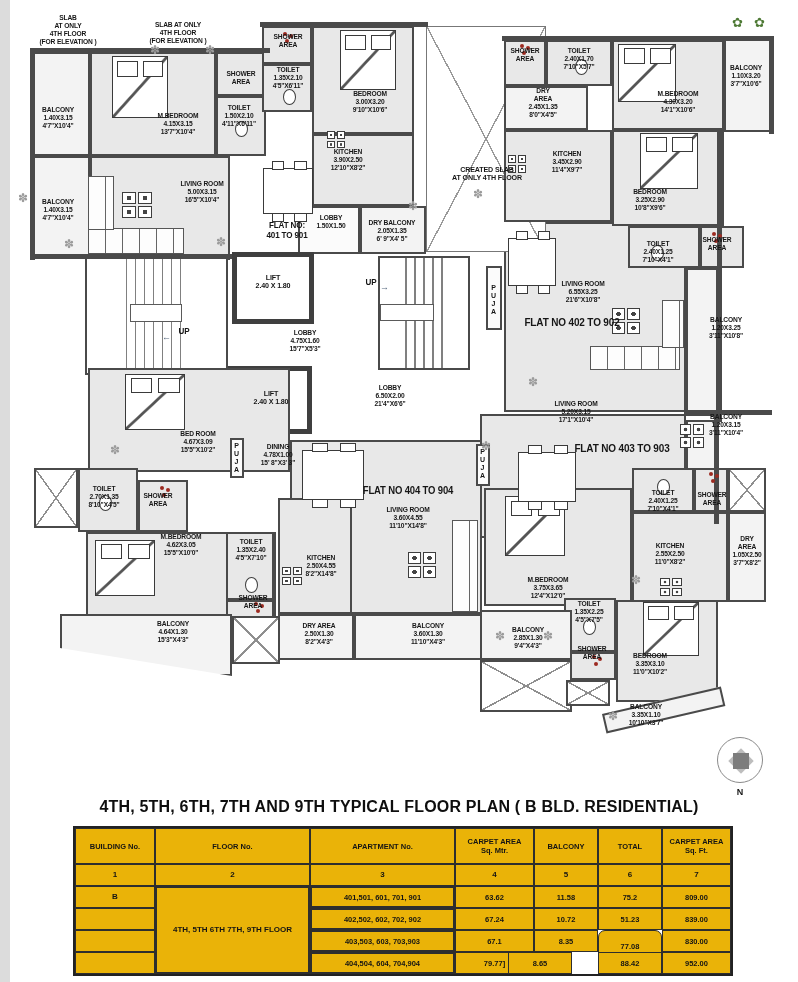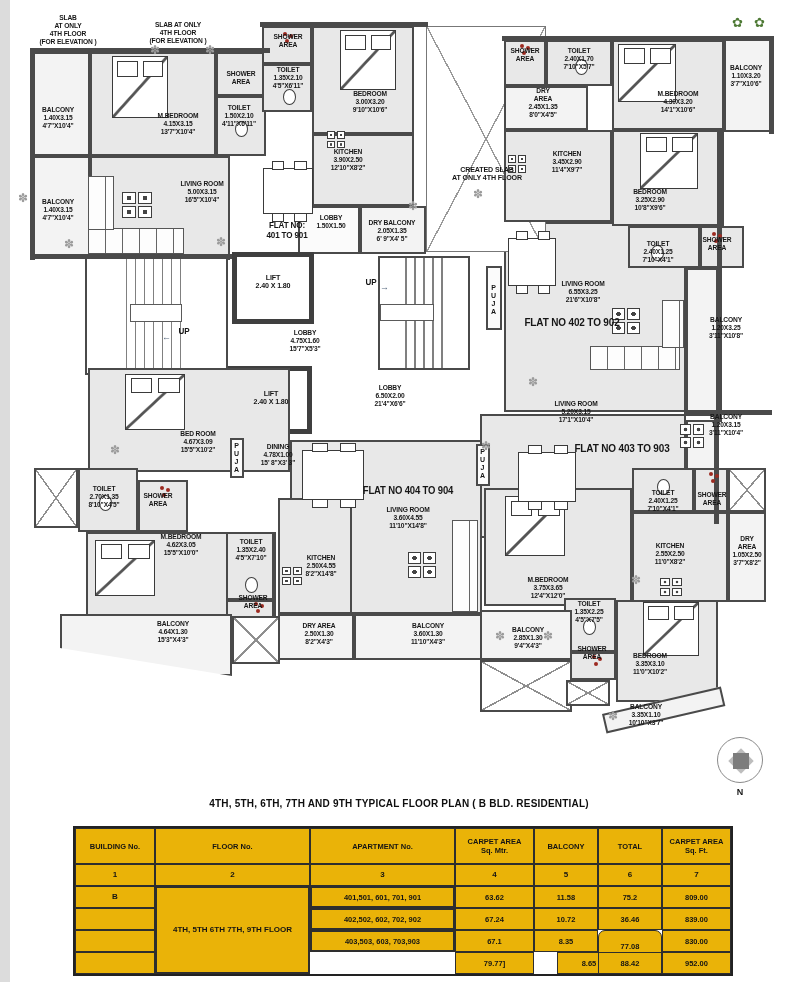--- a/index.html
+++ b/index.html
@@ -35,21 +35,21 @@
         background-image:repeating-linear-gradient(90deg,transparent 0 16px,#666 16px 17px);}
   .stove{position:absolute;display:grid;grid-template-columns:1fr 1fr;grid-template-rows:1fr 1fr;gap:2px;z-index:10;}
   .burner{border:1px solid #3d3d3d;background:radial-gradient(circle,#444 28%,transparent 32%),#fff;}
   .wc{position:absolute;width:11px;height:14px;background:#fff;border:1.2px solid #3d3d3d;border-radius:50%;z-index:11;}
   .sdots{position:absolute;width:4px;height:4px;border-radius:50%;background:#9c2a20;z-index:12;
          box-shadow:6px 2px 0 #9c2a20,2px 7px 0 #9c2a20;}
   .decor{position:absolute;z-index:9;line-height:1;}
   .c-ring{position:absolute;border:1.5px solid #8a8a8a;border-radius:50%;box-sizing:border-box;z-index:10;}
   .c-sq{position:absolute;background:#9b9b9b;}
   .c-n{position:absolute;font-weight:bold;font-size:9px;transform:translateX(-50%);z-index:11;}
-  #title{position:absolute;left:0;right:0;text-align:center;font-weight:bold;font-size:10px;
+  #title{position:absolute;left:0;right:0;text-align:center;font-weight:bold;font-size:16px;
          letter-spacing:.2px;color:#0e0e0e;}
   #areatable{position:absolute;border:2px solid #222;box-sizing:content-box;background:#fff;}
   .tcell{position:absolute;border:1px solid #2e2e2e;box-sizing:border-box;display:flex;align-items:center;
          justify-content:center;font-weight:bold;text-align:center;white-space:pre-line;background:#eab308;line-height:1.2;}
   .thick{border-width:2px;z-index:5;}
 </style>
 </head>
 <body>
 
 <div id="page">
@@ -457,28 +457,29 @@
       <div class="tcell" style="left: 0px; top: 58px; width: 80px; height: 22px; font-size: 8px;">B</div>
       <div class="tcell thick" style="left: 235px; top: 58px; width: 145px; height: 22px; font-size: 7.5px;">401,501, 601, 701, 901</div>
       <div class="tcell" style="left: 380px; top: 58px; width: 79px; height: 22px; font-size: 7.5px;">63.62</div>
       <div class="tcell" style="left: 459px; top: 58px; width: 64px; height: 22px; font-size: 7.5px;">11.58</div>
       <div class="tcell" style="left: 523px; top: 58px; width: 64px; height: 22px; font-size: 7.5px;">75.2</div>
       <div class="tcell" style="left: 587px; top: 58px; width: 69px; height: 22px; font-size: 7.5px;">809.00</div>
       <div class="tcell" style="left: 0px; top: 80px; width: 80px; height: 22px; font-size: 8px;"></div>
       <div class="tcell thick" style="left: 235px; top: 80px; width: 145px; height: 22px; font-size: 7.5px;">402,502, 602, 702, 902</div>
       <div class="tcell" style="left: 380px; top: 80px; width: 79px; height: 22px; font-size: 7.5px;">67.24</div>
       <div class="tcell" style="left: 459px; top: 80px; width: 64px; height: 22px; font-size: 7.5px;">10.72</div>
-      <div class="tcell" style="left: 523px; top: 80px; width: 64px; height: 22px; font-size: 7.5px;">36.46</div>
+      <div class="tcell" style="left: 523px; top: 80px; width: 64px; height: 22px; font-size: 7.5px;">51.23</div>
       <div class="tcell" style="left: 587px; top: 80px; width: 69px; height: 22px; font-size: 7.5px;">839.00</div>
       <div class="tcell" style="left: 0px; top: 102px; width: 80px; height: 22px; font-size: 8px;"></div>
       <div class="tcell thick" style="left: 235px; top: 102px; width: 145px; height: 22px; font-size: 7.5px;">403,503, 603, 703,903</div>
       <div class="tcell" style="left: 380px; top: 102px; width: 79px; height: 22px; font-size: 7.5px;">67.1</div>
       <div class="tcell" style="left: 459px; top: 102px; width: 64px; height: 22px; font-size: 7.5px;">8.35</div>
       <div class="tcell" style="left: 523px; top: 102px; width: 64px; height: 32px; font-size: 7.5px; border-radius: 7px;">77.08</div>
       <div class="tcell" style="left: 587px; top: 102px; width: 69px; height: 22px; font-size: 7.5px;">830.00</div>
       <div class="tcell" style="left: 0px; top: 124px; width: 80px; height: 22px; font-size: 8px;"></div>
+      <div class="tcell thick" style="left: 235px; top: 124px; width: 145px; height: 22px; font-size: 7.5px;">404,504, 604, 704,904</div>
       <div class="tcell" style="left: 380px; top: 124px; width: 79px; height: 22px; font-size: 7.5px;">79.77]</div>
-      <div class="tcell" style="left: 482px; top: 124px; width: 64px; height: 22px; font-size: 7.5px;">8.65</div>
+      <div class="tcell" style="left: 433px; top: 124px; width: 64px; height: 22px; font-size: 7.5px;">8.65</div>
       <div class="tcell" style="left: 523px; top: 124px; width: 64px; height: 22px; font-size: 7.5px;">88.42</div>
       <div class="tcell" style="left: 587px; top: 124px; width: 69px; height: 22px; font-size: 7.5px;">952.00</div>
       <div class="tcell thick" style="left: 80px; top: 58px; width: 155px; height: 88px; font-size: 8px;">4TH, 5TH 6TH 7TH, 9TH FLOOR</div>
     </div>
 </div>
 
 </body></html>

